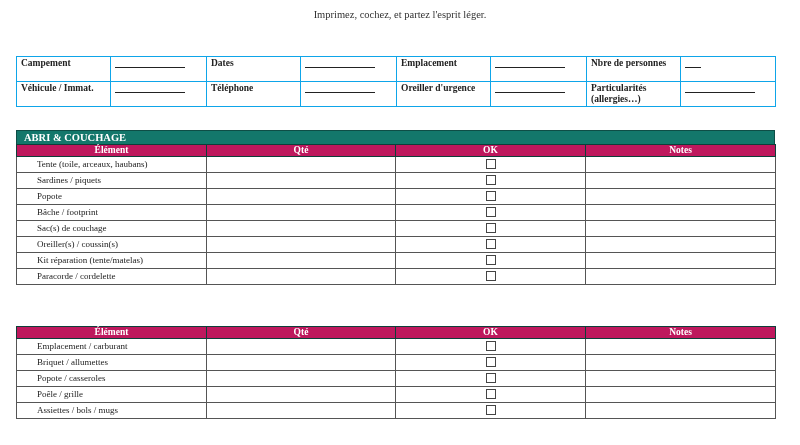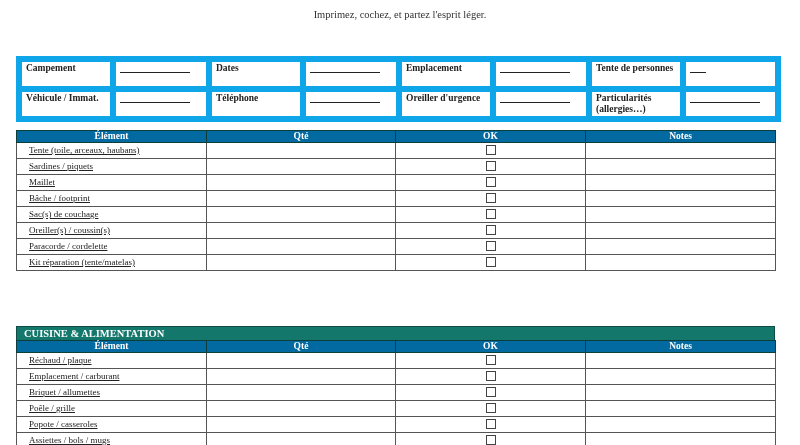--- a/index.html
+++ b/index.html
@@ -3,37 +3,37 @@
 <meta charset="utf-8">
 <style>
   html, body { margin: 0; padding: 0; background: #ffffff; }
   body { width: 800px; height: 445px; overflow: hidden; position: relative;
          font-family: "DejaVu Serif", "Liberation Serif", serif; color: #222; }
   .subtitle { position: absolute; top: 9px; left: 0; width: 800px; text-align: center;
               font-size: 10.5px; color: #333; font-family: "Liberation Serif", serif; }
   
   .info { position: absolute; left: 16px; top: 56px; width: 759px; border-collapse: collapse;
           table-layout: fixed; font-family: "Liberation Serif", serif; }
-  .info td { border: 6px solid #0ea5e9; height: 22px; padding: 1px 4px; vertical-align: top;
+  .info td { border: 1px solid #0ea5e9; height: 22px; padding: 1px 4px; vertical-align: top;
              font-size: 9.5px; line-height: 11px; }
   .info td.lbl { font-weight: bold; color: #222; }
   .info .line { display: block; border-bottom: 1px solid #222; margin-top: 9px; height: 0; }
   .info .line.short { width: 16px; }
   .info .line.med { width: 70px; }
   
   .section { position: absolute; left: 16px; width: 759px; }
   .sec-head { background: #13776b; color: #fff; font-weight: bold; font-size: 10.5px;
               height: 13px; line-height: 13px; padding-left: 7px; border: 1px solid #0e4d46;
               border-bottom: none; font-family: "Liberation Serif", serif; }
   .grid { width: 759px; border-collapse: collapse; table-layout: fixed;
           font-family: "Liberation Serif", serif; }
-  .grid th { background: #0369a1; color: #fff; font-size: 9.5px; font-weight: bold;
+  .grid th { background: #be185d; color: #fff; font-size: 9.5px; font-weight: bold;
              height: 11px; line-height: 11px; padding: 0; border: 1px solid #0e3e39; text-align: center; }
-  .grid td { border: 1px solid #555; border-top-color: #888; height: 15px; padding: 0 12px;
-             font-size: 9px; line-height: 15px; color: #222; white-space: nowrap; overflow: hidden; text-decoration: underline; }
+  .grid td { border: 1px solid #555; border-top-color: #888; height: 15px; padding: 0 20px;
+             font-size: 9px; line-height: 15px; color: #222; white-space: nowrap; overflow: hidden; }
   .grid td.ok { text-align: center; }
   .cb { display: inline-block; width: 8px; height: 8px; border: 1px solid #444; background: #fff;
         vertical-align: middle; margin-top: -1px; cursor: pointer; }
 </style>
 </head>
 <body>
 
 <div class="subtitle">Imprimez, cochez, et partez l'esprit léger.</div>
 
 <table class="info">
@@ -54,21 +54,21 @@
           <span class="line med"></span>
         </td>
         <td class="lbl">Dates</td>
         <td>
           <span class="line med"></span>
         </td>
         <td class="lbl">Emplacement</td>
         <td>
           <span class="line med"></span>
         </td>
-        <td class="lbl">Tente de personnes</td>
+        <td class="lbl">Nbre de personnes</td>
         <td>
           <span class="line short"></span>
         </td>
       </tr>
       <tr>
         <td class="lbl">Véhicule / Immat.</td>
         <td>
           <span class="line med"></span>
         </td>
         <td class="lbl">Téléphone</td>
@@ -81,20 +81,21 @@
         </td>
         <td class="lbl">Particularités (allergies…)</td>
         <td>
           <span class="line med"></span>
         </td>
       </tr>
     </tbody>
 </table>
 
 <div class="section" id="sec-0" style="top:130px;">
+  <div class="sec-head">ABRI &amp; COUCHAGE</div>
   <table class="grid">
     <colgroup>
         <col style="width:190px">
         <col style="width:189px">
         <col style="width:190px">
         <col style="width:190px">
       </colgroup>
     <thead>
         <tr>
       <th>Élément</th>
@@ -110,21 +111,21 @@
           <td class="ok"><span class="cb"></span></td>
           <td></td>
         </tr>
         <tr>
           <td>Sardines / piquets</td>
           <td></td>
           <td class="ok"><span class="cb"></span></td>
           <td></td>
         </tr>
         <tr>
-          <td>Maillet</td>
+          <td>Popote</td>
           <td></td>
           <td class="ok"><span class="cb"></span></td>
           <td></td>
         </tr>
         <tr>
           <td>Bâche / footprint</td>
           <td></td>
           <td class="ok"><span class="cb"></span></td>
           <td></td>
         </tr>
@@ -134,79 +135,72 @@
           <td class="ok"><span class="cb"></span></td>
           <td></td>
         </tr>
         <tr>
           <td>Oreiller(s) / coussin(s)</td>
           <td></td>
           <td class="ok"><span class="cb"></span></td>
           <td></td>
         </tr>
         <tr>
+          <td>Kit réparation (tente/matelas)</td>
+          <td></td>
+          <td class="ok"><span class="cb"></span></td>
+          <td></td>
+        </tr>
+        <tr>
           <td>Paracorde / cordelette</td>
-          <td></td>
-          <td class="ok"><span class="cb"></span></td>
-          <td></td>
-        </tr>
-        <tr>
-          <td>Kit réparation (tente/matelas)</td>
           <td></td>
           <td class="ok"><span class="cb"></span></td>
           <td></td>
         </tr>
       </tbody>
   </table>
 </div>
 
 <div class="section" id="sec-1" style="top:326px;">
-  <div class="sec-head">CUISINE &amp; ALIMENTATION</div>
   <table class="grid">
     <colgroup>
         <col style="width:190px">
         <col style="width:189px">
         <col style="width:190px">
         <col style="width:190px">
       </colgroup>
     <thead>
         <tr>
       <th>Élément</th>
       <th>Qté</th>
       <th>OK</th>
       <th>Notes</th>
     </tr>
       </thead>
     <tbody>
         <tr>
-          <td>Réchaud / plaque</td>
-          <td></td>
-          <td class="ok"><span class="cb"></span></td>
-          <td></td>
-        </tr>
-        <tr>
           <td>Emplacement / carburant</td>
           <td></td>
           <td class="ok"><span class="cb"></span></td>
           <td></td>
         </tr>
         <tr>
           <td>Briquet / allumettes</td>
           <td></td>
           <td class="ok"><span class="cb"></span></td>
           <td></td>
         </tr>
         <tr>
+          <td>Popote / casseroles</td>
+          <td></td>
+          <td class="ok"><span class="cb"></span></td>
+          <td></td>
+        </tr>
+        <tr>
           <td>Poêle / grille</td>
-          <td></td>
-          <td class="ok"><span class="cb"></span></td>
-          <td></td>
-        </tr>
-        <tr>
-          <td>Popote / casseroles</td>
           <td></td>
           <td class="ok"><span class="cb"></span></td>
           <td></td>
         </tr>
         <tr>
           <td>Assiettes / bols / mugs</td>
           <td></td>
           <td class="ok"><span class="cb"></span></td>
           <td></td>
         </tr>

